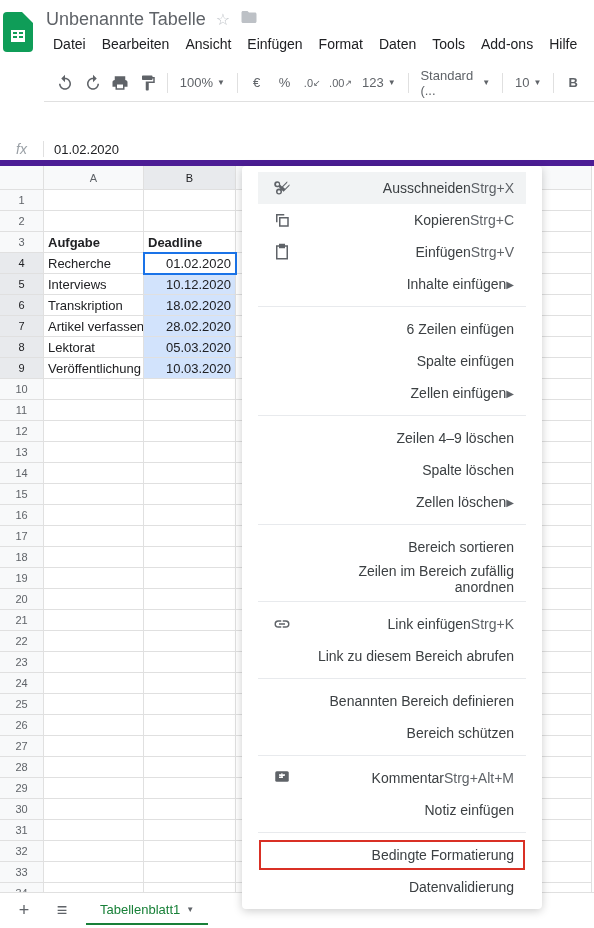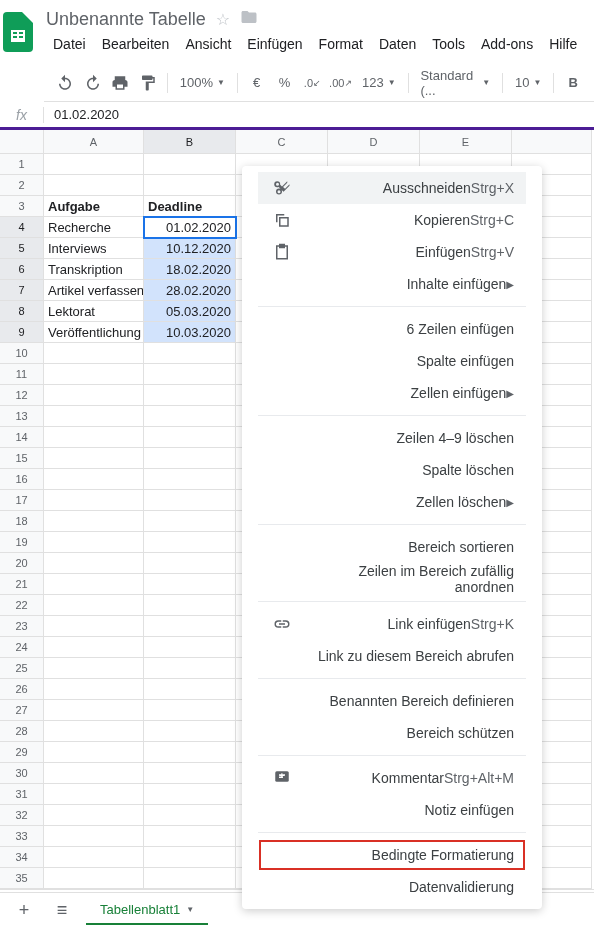--- a/index.html
+++ b/index.html
@@ -16,21 +16,21 @@
 .menu-bar span { padding: 4px 7px; cursor: pointer; }
 
 
 .toolbar { display: flex; align-items: center; gap: 6px; padding: 4px 10px; border-bottom: 1px solid #e0e0e0; color: #5f6368; height: 38px; margin-left: 44px; }
 .tb-btn { width: 26px; height: 26px; display: flex; align-items: center; justify-content: center; cursor: pointer; }
 .tb-sep { width: 1px; height: 20px; background: #e0e0e0; margin: 0 2px; }
 .tb-text { font-size: 13px; padding: 0 4px; display: flex; align-items: center; gap: 4px; }
 .caret { font-size: 8px; color: #5f6368; }
 
 
-.formula-bar { display: flex; align-items: center; border-bottom: 3px solid #4c1d95; height: 28px; }
+.formula-bar { display: flex; align-items: center; border-bottom: 6px solid #4c1d95; height: 28px; margin-top: 36px; }
 .fx { width: 44px; text-align: center; color: #9aa0a6; font-style: italic; font-size: 14px; border-right: 1px solid #e0e0e0; }
 .formula-input { flex: 1; padding: 0 10px; font-size: 13px; }
 
 
 .grid { display: flex; border-bottom: 1px solid #e0e0e0; }
 .row-headers { display: flex; flex-direction: column; }
 .corner { width: 44px; height: 24px; background: #f8f9fa; border-right: 1px solid #e0e0e0; border-bottom: 1px solid #e0e0e0; }
 .rh { width: 44px; height: 21px; background: #f8f9fa; border-right: 1px solid #e0e0e0; border-bottom: 1px solid #e0e0e0; display: flex; align-items: center; justify-content: center; font-size: 11px; color: #5f6368; }
 .cells-area { flex: 1; }
 .col-headers { display: flex; }

